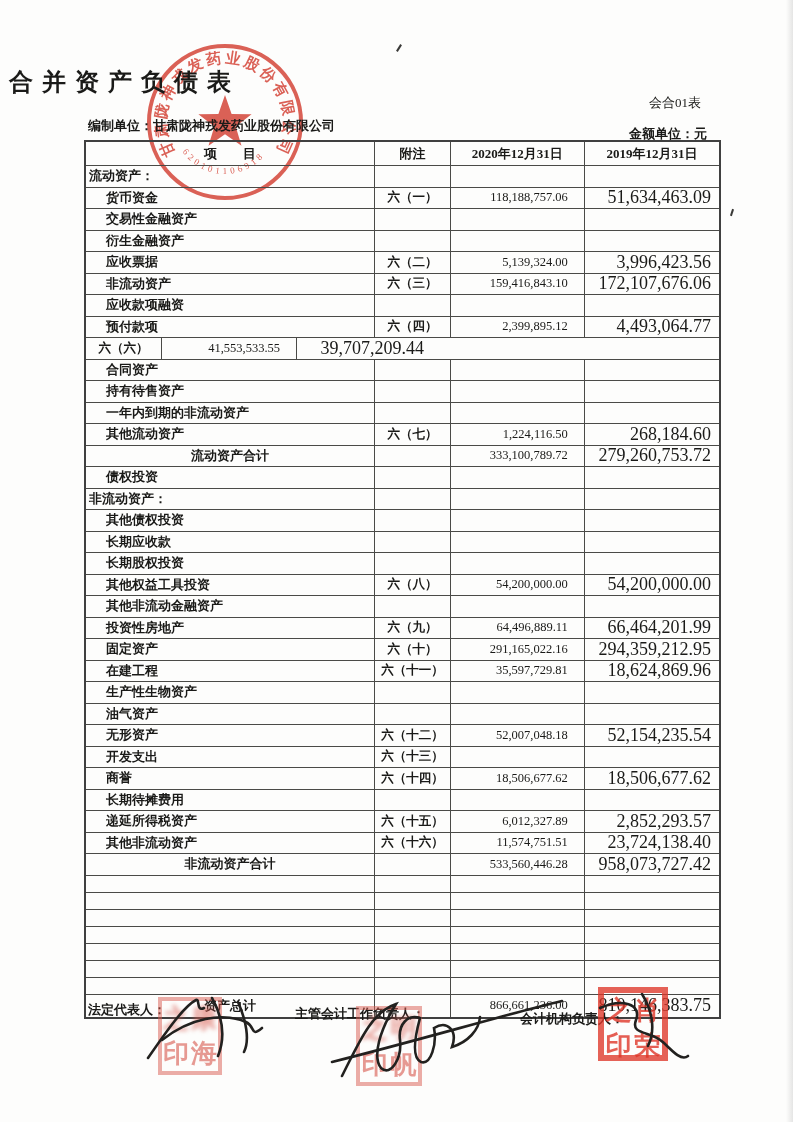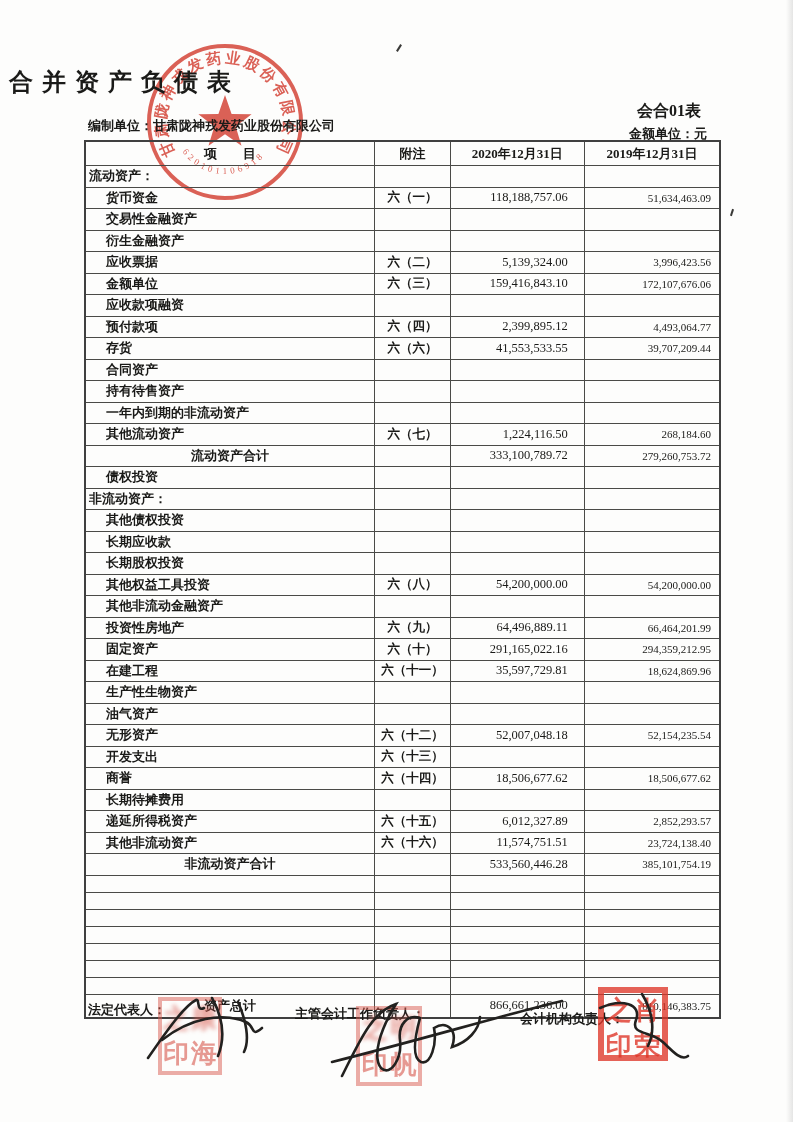--- a/index.html
+++ b/index.html
@@ -11,38 +11,38 @@
     content:"";position:absolute;top:0;right:0;width:7px;height:100%;
     background:linear-gradient(to right,rgba(120,120,120,0),rgba(120,120,120,.18));
     pointer-events:none;
   }
   
   .doc-title{
     position:absolute;top:66px;left:0;width:100%;text-align:left;
     font-family:"DejaVu Sans","Liberation Sans",sans-serif;
     font-size:24px;font-weight:bold;letter-spacing:9px;text-indent:9px;
   }
-  .form-no{position:absolute;top:101px;right:92px;font-size:16px;font-weight:bold;}
+  .form-no{position:absolute;top:94px;right:92px;font-size:13px;font-weight:normal;}
   .prep-line{position:absolute;top:117px;left:88px;font-size:13px;font-weight:bold;}
   .unit-line{position:absolute;top:125px;right:86px;font-size:13px;font-weight:bold;}
   
   .btable{
     position:absolute;left:84px;top:140px;width:637px;
     border:2px solid #404040;box-sizing:border-box;background:transparent;
   }
   .thead,.trow{display:flex;border-bottom:1px solid #4a4a47;}
   .thead{height:23px;}
   .trow{height:20.5px;font-family:Liberation Serif, serif;}
   .trow.empty{height:16px;}
   .trow.grand{height:22px;border-bottom:none;}
   .cell{box-sizing:border-box;display:flex;align-items:center;overflow:hidden;white-space:nowrap;}
   .cell-label{width:291px;border-right:1px solid #4a4a47;font-size:13px;font-weight:bold;padding-left:20px;}
   .cell-note{width:76px;border-right:1px solid #4a4a47;font-size:12.5px;font-weight:bold;justify-content:center;}
   .cell-2020{width:135px;border-right:1px solid #4a4a47;font-size:12.5px;justify-content:flex-end;padding-right:16px;}
-  .cell-2019{width:135px;font-size:11px;justify-content:flex-end;padding-right:8px;}
+  .cell-2019{width:135px;font-size:18px;justify-content:flex-end;padding-right:8px;}
   .thead .cell{font-size:13px;font-weight:bold;justify-content:center;padding:0;}
   .trow.section .cell-label{padding-left:3px;}
   .trow.total .cell-label,.trow.grand .cell-label{justify-content:center;padding-left:0;}
   
   .round-stamp{position:absolute;left:140px;top:37px;opacity:.85;pointer-events:none;}
   
   .sig-label{position:absolute;font-size:13px;font-weight:bold;}
   .lbl-legal{left:88px;top:1001px;}
   .lbl-chief{left:295px;top:1005px;}
   .lbl-dept{left:520px;top:1010px;}
@@ -125,39 +125,38 @@
           <div class="cell cell-2020"></div>
           <div class="cell cell-2019"></div>
         </div>
         <div class="trow item">
           <div class="cell cell-label">应收票据</div>
           <div class="cell cell-note">六（二）</div>
           <div class="cell cell-2020">5,139,324.00</div>
           <div class="cell cell-2019">3,996,423.56</div>
         </div>
         <div class="trow item">
-          <div class="cell cell-label">金额单位</div>
+          <div class="cell cell-label">非流动资产</div>
           <div class="cell cell-note">六（三）</div>
           <div class="cell cell-2020">159,416,843.10</div>
           <div class="cell cell-2019">172,107,676.06</div>
         </div>
         <div class="trow item">
           <div class="cell cell-label">应收款项融资</div>
           <div class="cell cell-note"></div>
           <div class="cell cell-2020"></div>
           <div class="cell cell-2019"></div>
         </div>
         <div class="trow item">
           <div class="cell cell-label">预付款项</div>
           <div class="cell cell-note">六（四）</div>
           <div class="cell cell-2020">2,399,895.12</div>
           <div class="cell cell-2019">4,493,064.77</div>
         </div>
         <div class="trow item">
-          <div class="cell cell-label">存货</div>
           <div class="cell cell-note">六（六）</div>
           <div class="cell cell-2020">41,553,533.55</div>
           <div class="cell cell-2019">39,707,209.44</div>
         </div>
         <div class="trow item">
           <div class="cell cell-label">合同资产</div>
           <div class="cell cell-note"></div>
           <div class="cell cell-2020"></div>
           <div class="cell cell-2019"></div>
         </div>
@@ -290,21 +289,21 @@
         <div class="trow item">
           <div class="cell cell-label">其他非流动资产</div>
           <div class="cell cell-note">六（十六）</div>
           <div class="cell cell-2020">11,574,751.51</div>
           <div class="cell cell-2019">23,724,138.40</div>
         </div>
         <div class="trow total">
           <div class="cell cell-label">非流动资产合计</div>
           <div class="cell cell-note"></div>
           <div class="cell cell-2020">533,560,446.28</div>
-          <div class="cell cell-2019">385,101,754.19</div>
+          <div class="cell cell-2019">958,073,727.42</div>
         </div>
         <div class="trow empty">
           <div class="cell cell-label"></div>
           <div class="cell cell-note"></div>
           <div class="cell cell-2020"></div>
           <div class="cell cell-2019"></div>
         </div>
         <div class="trow empty">
           <div class="cell cell-label"></div>
           <div class="cell cell-note"></div>

